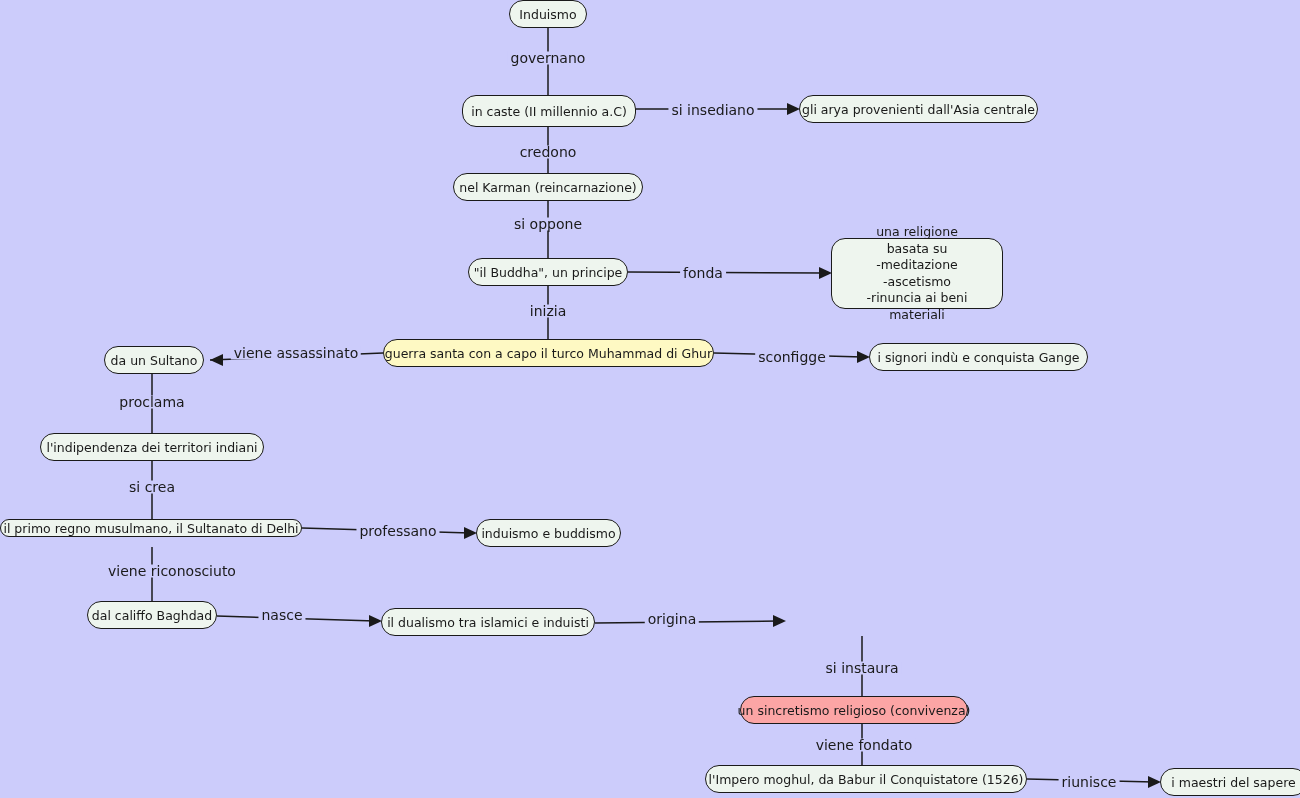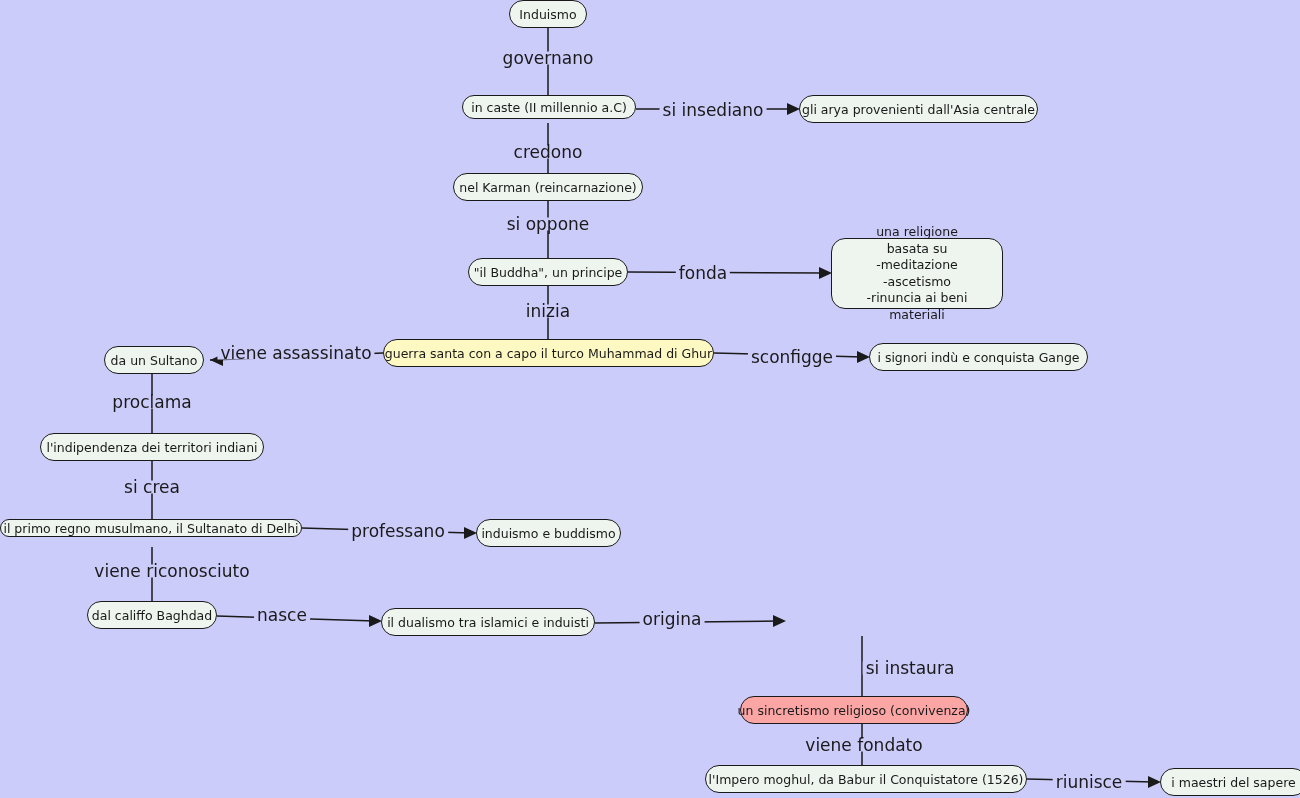--- a/index.html
+++ b/index.html
@@ -43,21 +43,21 @@
     padding: 2px 26px;
     white-space: pre;
   }
   .node.multiline {
     white-space: pre-line;
     line-height: 16.5px;
   }
   .edge-label {
     position: absolute;
     color: #1a1a1a;
-    font-size: 17px;
+    font-size: 14px;
     line-height: 13px;
     background: #ccccfb;
     padding: 0 3px;
     white-space: nowrap;
     transform: translate(-50%, -50%);
   }
 </style>
 </head>
 <body>
 
@@ -96,25 +96,25 @@
     <div class="edge-label" style="left: 703px; top: 273px;">fonda</div>
     <div class="edge-label" style="left: 548px; top: 311px;">inizia</div>
     <div class="edge-label" style="left: 296px; top: 353px;">viene assassinato</div>
     <div class="edge-label" style="left: 792px; top: 357px;">sconfigge</div>
     <div class="edge-label" style="left: 152px; top: 402px;">proclama</div>
     <div class="edge-label" style="left: 152px; top: 487px;">si crea</div>
     <div class="edge-label" style="left: 398px; top: 531px;">professano</div>
     <div class="edge-label" style="left: 164px; top: 571px; margin-left: 8px;">viene riconosciuto</div>
     <div class="edge-label" style="left: 282px; top: 615px;">nasce</div>
     <div class="edge-label" style="left: 672px; top: 619px;">origina</div>
-    <div class="edge-label" style="left: 862px; top: 668px; margin-left: 48px;">si instaura</div>
+    <div class="edge-label" style="left: 862px; top: 668px;">si instaura</div>
     <div class="edge-label" style="left: 864px; top: 745px;">viene fondato</div>
     <div class="edge-label" style="left: 1089px; top: 782px;">riunisce</div>
     <div class="node" style="left: 509px; top: 0px; width: 78px; height: 28px; background: rgb(238, 245, 238); border-color: rgb(26, 26, 26);"><span>Induismo</span></div>
-    <div class="node" style="left: 462px; top: 95px; width: 174px; height: 24px; background: rgb(238, 245, 238); border-color: rgb(26, 26, 26);"><span>in caste (II millennio a.C)</span></div>
+    <div class="node" style="left: 462px; top: 95px; width: 174px; height: 32px; background: rgb(238, 245, 238); border-color: rgb(26, 26, 26);"><span>in caste (II millennio a.C)</span></div>
     <div class="node" style="left: 799px; top: 95px; width: 239px; height: 28px; background: rgb(238, 245, 238); border-color: rgb(26, 26, 26);"><span>gli arya provenienti dall'Asia centrale</span></div>
     <div class="node" style="left: 453px; top: 173px; width: 190px; height: 28px; background: rgb(238, 245, 238); border-color: rgb(26, 26, 26);"><span>nel Karman (reincarnazione)</span></div>
     <div class="node" style="left: 468px; top: 258px; width: 160px; height: 28px; background: rgb(238, 245, 238); border-color: rgb(26, 26, 26);"><span>"il Buddha", un principe</span></div>
     <div class="node multiline" style="left: 831px; top: 238px; width: 172px; height: 71px; background: rgb(238, 245, 238); border-color: rgb(26, 26, 26);"><span>una religione basata su
 -meditazione
 -ascetismo
 -rinuncia ai beni materiali</span></div>
     <div class="node" style="left: 104px; top: 346px; width: 100px; height: 28px; background: rgb(238, 245, 238); border-color: rgb(26, 26, 26);"><span>da un Sultano</span></div>
     <div class="node" style="left: 383px; top: 339px; width: 331px; height: 28px; background: #fef9c3; border-color: rgb(26, 26, 26);"><span>guerra santa con a capo il turco Muhammad di Ghur</span></div>
     <div class="node" style="left: 869px; top: 343px; width: 219px; height: 28px; background: rgb(238, 245, 238); border-color: rgb(26, 26, 26);"><span>i signori indù e conquista Gange</span></div>

